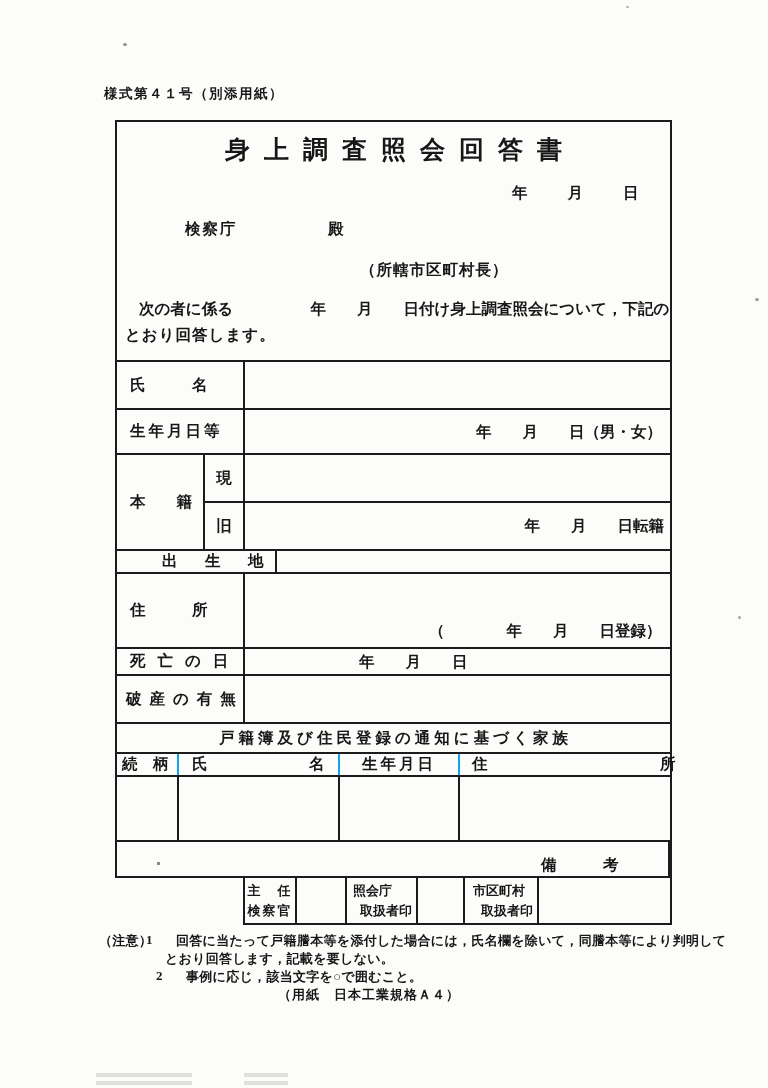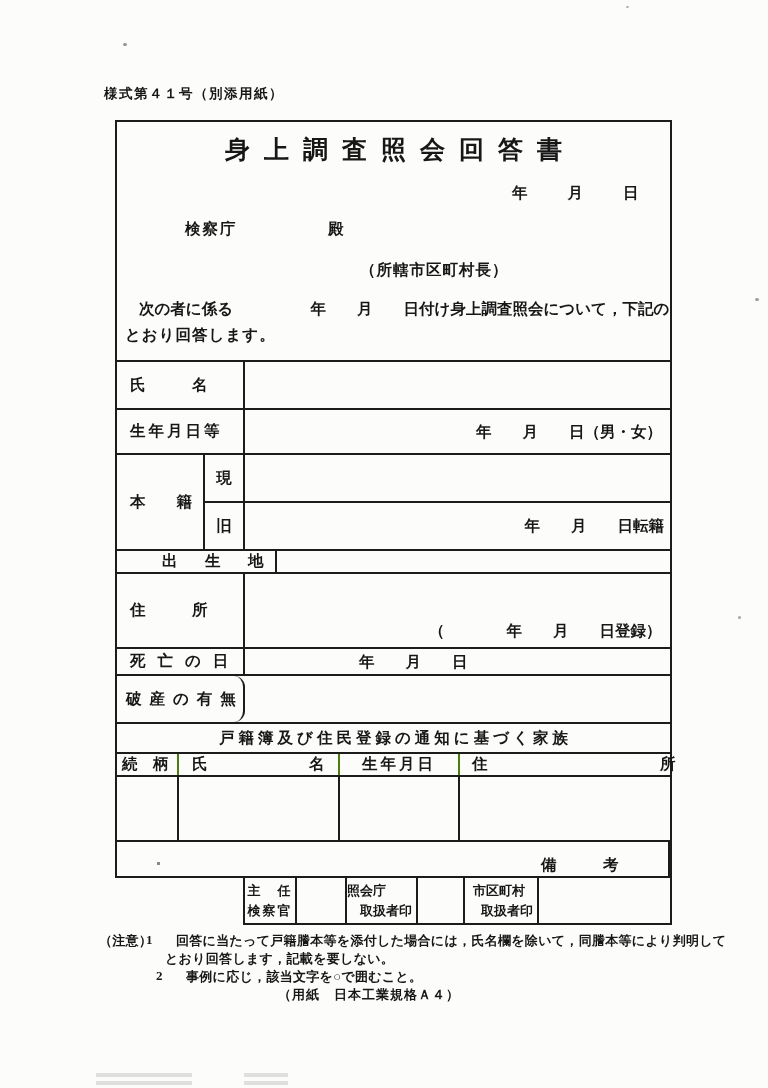--- a/index.html
+++ b/index.html
@@ -49,43 +49,43 @@
   .subrow { flex:1; display:flex; }
   .subrow + .subrow { border-top:2px solid #1c1c1c; }
   .sublab {
     width:40px; min-width:40px; border-right:2px solid #1c1c1c;
     display:flex; align-items:center; justify-content:center;
     font-size:15.5px; font-weight:600;
   }
   .ls-birthlab { letter-spacing:3px; }
   .ls-birthp { letter-spacing:6px; }
   .ls-death { letter-spacing:12px; }
-  .ls-bank { letter-spacing:8px; padding-left:9px;border-radius:11px; }
+  .ls-bank { letter-spacing:8px; padding-left:9px; }
   .lab-remarks { width:142px; min-width:142px; }
 
   .band { display:flex; align-items:center; justify-content:center; font-size:15.5px; font-weight:700; letter-spacing:4px; text-indent:4px; }
-  .fc { border-right:2px solid #4d7c0f; display:flex; align-items:center; padding-left:5px; font-size:15.5px; font-weight:600; white-space:pre; }
+  .fc { border-right:2px solid #0ea5e9; display:flex; align-items:center; padding-left:5px; font-size:15.5px; font-weight:600; white-space:pre; }
   .fc1 { width:62px; min-width:62px; }
   .fc2 { width:161px; min-width:161px; padding-left:13px; letter-spacing:4px; }
   .fc3 { width:120px; min-width:120px; justify-content:center; padding-left:0; letter-spacing:3px; }
   .fc4 { flex:1; border-right:none; padding-left:12px; letter-spacing:8px; }
   .bodycell { border-right:2px solid #1c1c1c; }
   .bc1 { width:62px; min-width:62px; } .bc2 { width:161px; min-width:161px; } .bc3 { width:120px; min-width:120px; } .bc4 { flex:1; border-right:none; }
 
   .strip {
     position:absolute; left:243px; top:876px; width:429px; height:49px;
     border:2px solid #1c1c1c; display:flex; background:#fcfcfa;
   }
   .scell { border-right:2px solid #1c1c1c; display:flex; flex-direction:column; justify-content:center; font-size:13px; font-weight:600; line-height:1.5; }
   .sc1 { width:90px; min-width:90px; } .sc2 { width:52px; min-width:52px; } .sc3 { width:50px; min-width:50px; }
   .sc4 { width:71px; min-width:71px; } .sc5 { width:47px; min-width:47px; } .sc6 { width:74px; min-width:74px; }
   .sc7 { flex:1; border-right:none; }
   .s-center { text-align:center; letter-spacing:2px; white-space:pre; }
   .s-split { display:flex; justify-content:space-between; padding:0 10px; }
-  .s-left { }
+  .s-left { padding-left:6px; }
   .s-right { text-align:right; padding-right:4px; }
 
   .note { position:absolute; font-size:13px; font-weight:600; letter-spacing:0.3px; white-space:pre; }
   .nt-head { left:99px; top:932px; }
   .nt-1no { left:146px; top:932px; }
   .nt-1a { left:176px; top:932px; }
   .nt-1b { left:165px; top:950px; }
   .nt-2no { left:156px; top:968px; }
   .nt-2tx { left:186px; top:968px; }
   .nt-paper { left:278px; top:986px; letter-spacing:1px; }

